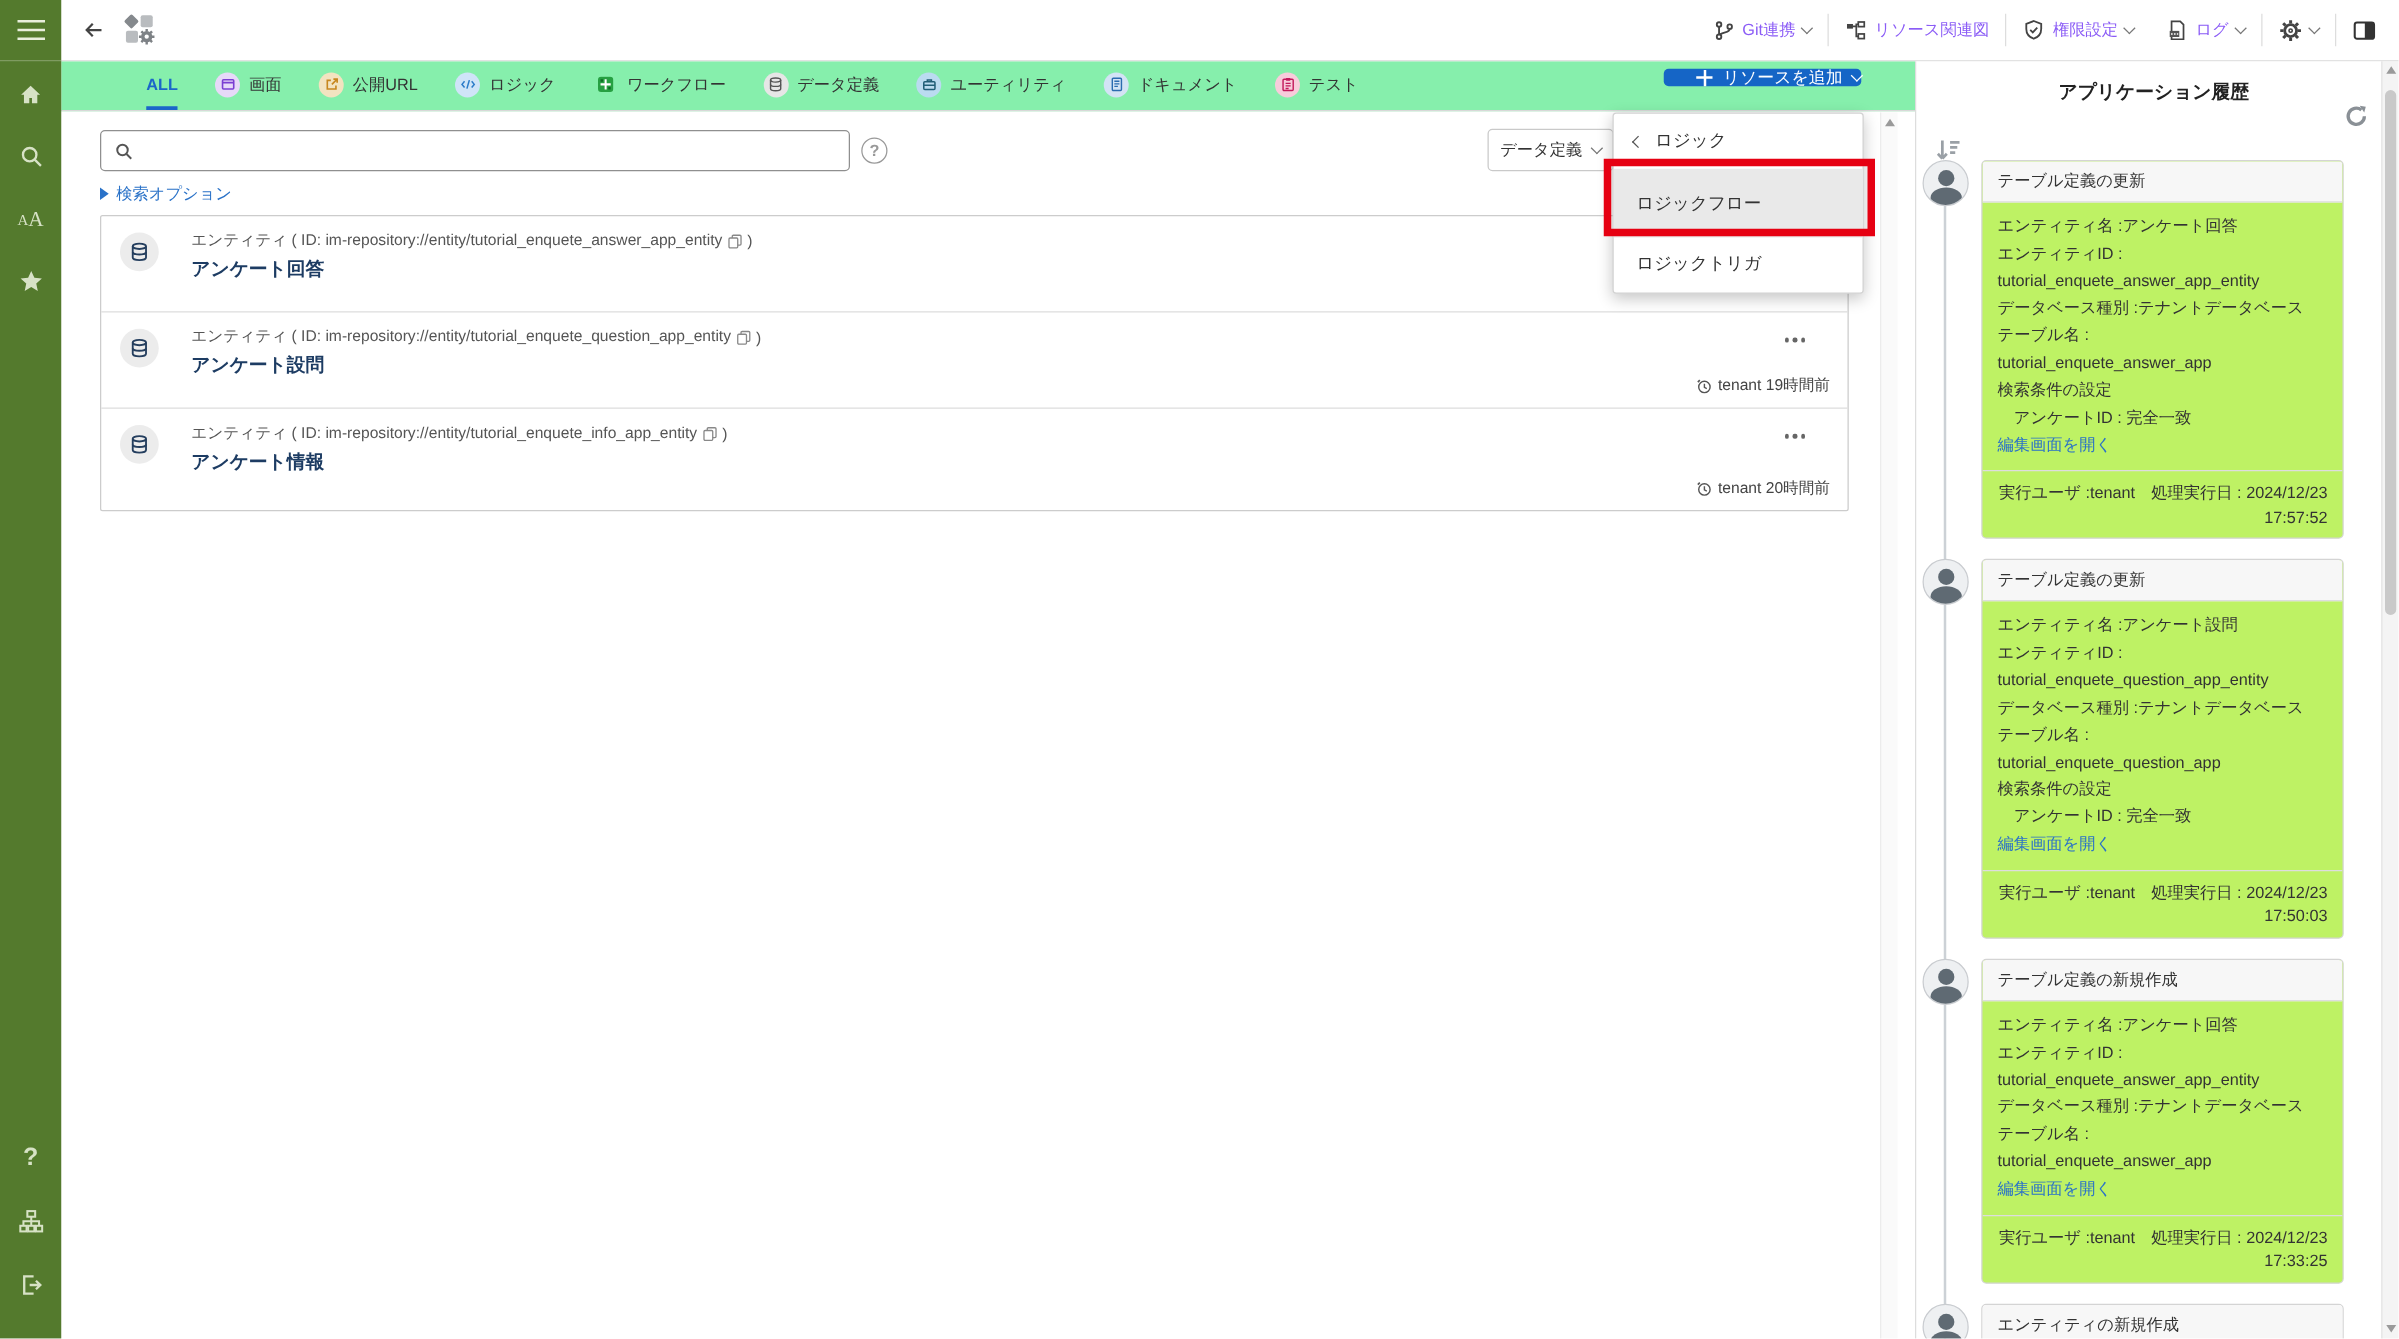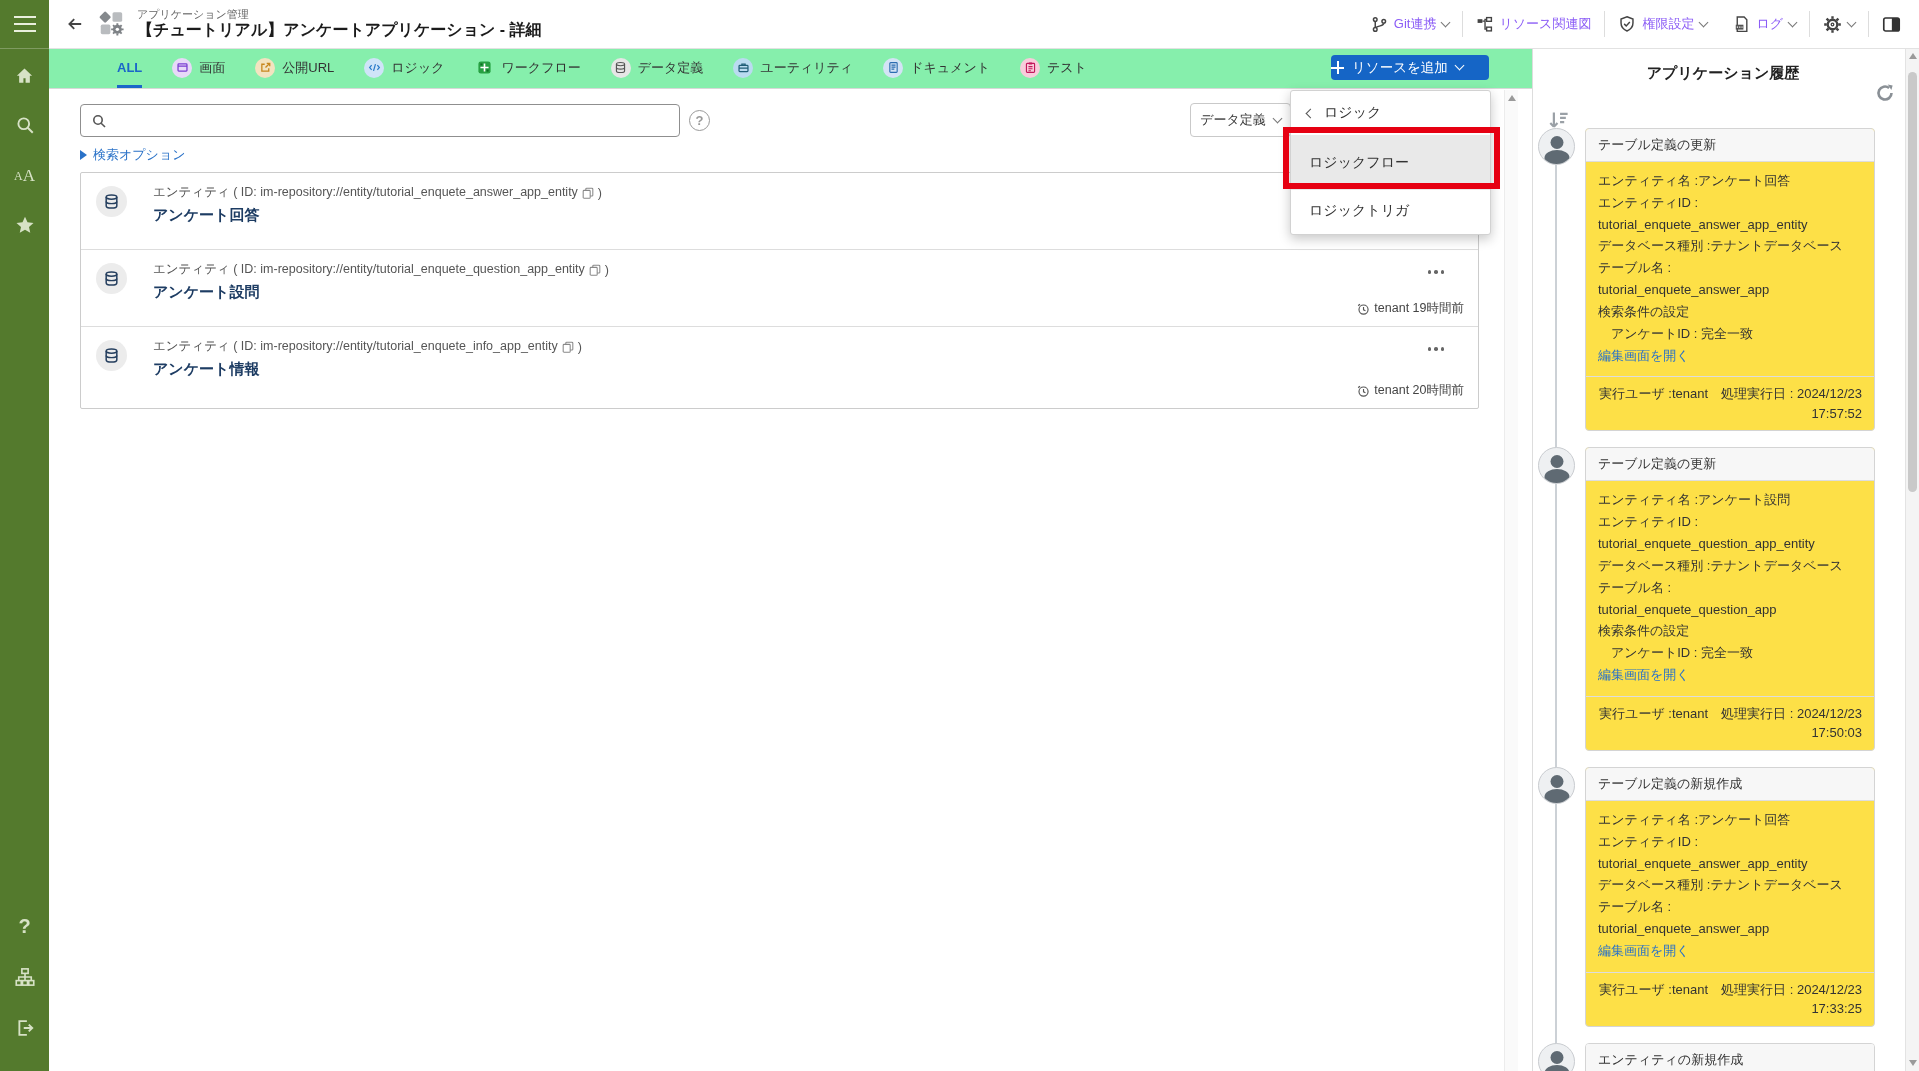--- a/index.html
+++ b/index.html
@@ -71,33 +71,33 @@
   #panel-title{font-size:15px;font-weight:bold;color:#222;}
   #refresh-btn{margin-left:auto;cursor:pointer;}
   #sort-btn{margin:2px 0 2px 14px;cursor:pointer;width:22px;height:22px;}
   #history-list{position:absolute;left:0;top:76px;right:14px;bottom:0;overflow:hidden;}
   .hitem{position:relative;padding:4px 30px 12px 52px;}
   .htimeline{position:absolute;left:22px;top:10px;bottom:-10px;width:2px;background:#ccd1d6;}
   .hitem:last-child .htimeline{bottom:0;}
   .havatar{position:absolute;left:5px;top:4px;width:35px;height:35px;border-radius:50%;background:#eef0f2;border:1px solid #c9ccd0;overflow:hidden;}
   .havatar .hd{position:absolute;left:50%;top:7px;transform:translateX(-50%);width:13px;height:13px;border-radius:50%;background:#5f6a73;}
   .havatar .bd{position:absolute;left:50%;top:21px;transform:translateX(-50%);width:25px;height:16px;border-radius:50% 50% 0 0;background:#5f6a73;}
-  .hcard{background:#fde047;border:1px solid #d4d4d4;border-radius:4px;overflow:hidden;}
+  .hcard{background:#bef264;border:1px solid #d4d4d4;border-radius:4px;overflow:hidden;}
   .hcard-head{background:#f7f7f7;border-bottom:1px solid #ddd;padding:7px 12px;font-size:13px;color:#333;}
   .hcard-body{padding:8px 12px 10px;font-size:13px;color:#333;line-height:1.68;white-space:pre-wrap;word-break:break-all;}
   .hcard-link{color:var(--link,#2a72c8);cursor:pointer;}
   .hcard-foot{border-top:1px solid #ddd;padding:7px 12px;font-size:13px;color:#333;text-align:right;line-height:1.5;}
 
   
   #panel-scroll{position:absolute;right:0;top:0;bottom:0;width:14px;background:#f4f4f4;border-left:1px solid #e3e3e3;box-sizing:border-box;}
   #panel-thumb{position:absolute;left:2px;right:2px;top:24px;height:420px;background:#c9c9c9;border-radius:5px;}
   #panel-scroll .arrow-down{position:absolute;bottom:5px;left:3px;}
 
   
-  #add-btn{position:absolute;left:1331px;top:55px;width:158px;height:25px;background:var(--accent,#1565c6);border-radius:4px;color:#fff;display:flex;align-items:center;justify-content:flex-start;gap:8px;font-size:13.5px;cursor:pointer;z-index:30;}
+  #add-btn{position:absolute;left:1331px;top:55px;width:158px;height:14px;background:var(--accent,#1565c6);border-radius:4px;color:#fff;display:flex;align-items:center;justify-content:flex-end;gap:8px;font-size:13.5px;cursor:pointer;z-index:30;}
   #add-btn .chev{border-color:#fff;}
   #add-btn .plus{position:relative;width:13px;height:13px;}
   #add-btn .plus::before,#add-btn .plus::after{content:"";position:absolute;background:#fff;}
   #add-btn .plus::before{left:5.5px;top:0;width:2px;height:13px;}
   #add-btn .plus::after{left:0;top:5.5px;width:13px;height:2px;}
 
   
   #dropdown{position:absolute;left:1290px;top:90px;width:199px;background:#fff;border:1px solid #d2d2d2;border-radius:3px;box-shadow:0 4px 12px rgba(0,0,0,.22);z-index:40;padding-bottom:2px;}
   .dd-back{display:flex;align-items:center;gap:10px;height:44px;padding-left:16px;font-size:14px;color:#333;cursor:pointer;}
   .dd-back .chev{transform:rotate(135deg);margin-top:0;border-color:#555;}
@@ -166,24 +166,20 @@
     </div>
     <div id="app-icon">
       <svg width="30" height="30" viewBox="0 0 28 28">
         <rect x="14.5" y="3" width="9" height="9" rx="1.5" fill="#b9bcbf"></rect>
         <rect x="3.5" y="14.5" width="9" height="9" rx="1.5" fill="#b9bcbf"></rect>
         <rect x="3.6" y="3.6" width="8" height="8" rx="1.2" transform="rotate(45 7.6 7.6)" fill="#85898d"></rect>
         <circle cx="19" cy="19" r="4.2" fill="#7e8286"></circle>
         <circle cx="19" cy="19" r="1.6" fill="#fff"></circle>
         <path d="M19 13.2v2M19 22.8v2M13.2 19h2M22.8 19h2M15 15l1.4 1.4M21.6 21.6L23 23M23 15l-1.4 1.4M16.4 21.6L15 23" stroke="#7e8286" stroke-width="1.8" fill="none"></path>
       </svg>
-    </div>
-    <div id="title-block">
-      <div id="breadcrumb">アプリケーション管理</div>
-      <div id="page-title">【チュートリアル】アンケートアプリケーション - 詳細</div>
     </div>
     <div id="header-right">
       <div class="hdr-item">
         <span>
             <svg width="17" height="17" viewBox="0 0 16 16" fill="none" stroke="#444" stroke-width="1.4">
               <circle cx="4" cy="3.4" r="1.7"></circle>
               <circle cx="4" cy="12.6" r="1.7"></circle>
               <circle cx="12" cy="5" r="1.7"></circle>
               <path d="M4 5.2v5.6M12 6.8c0 2.7-4 2-7.3 4"></path>
             </svg>

